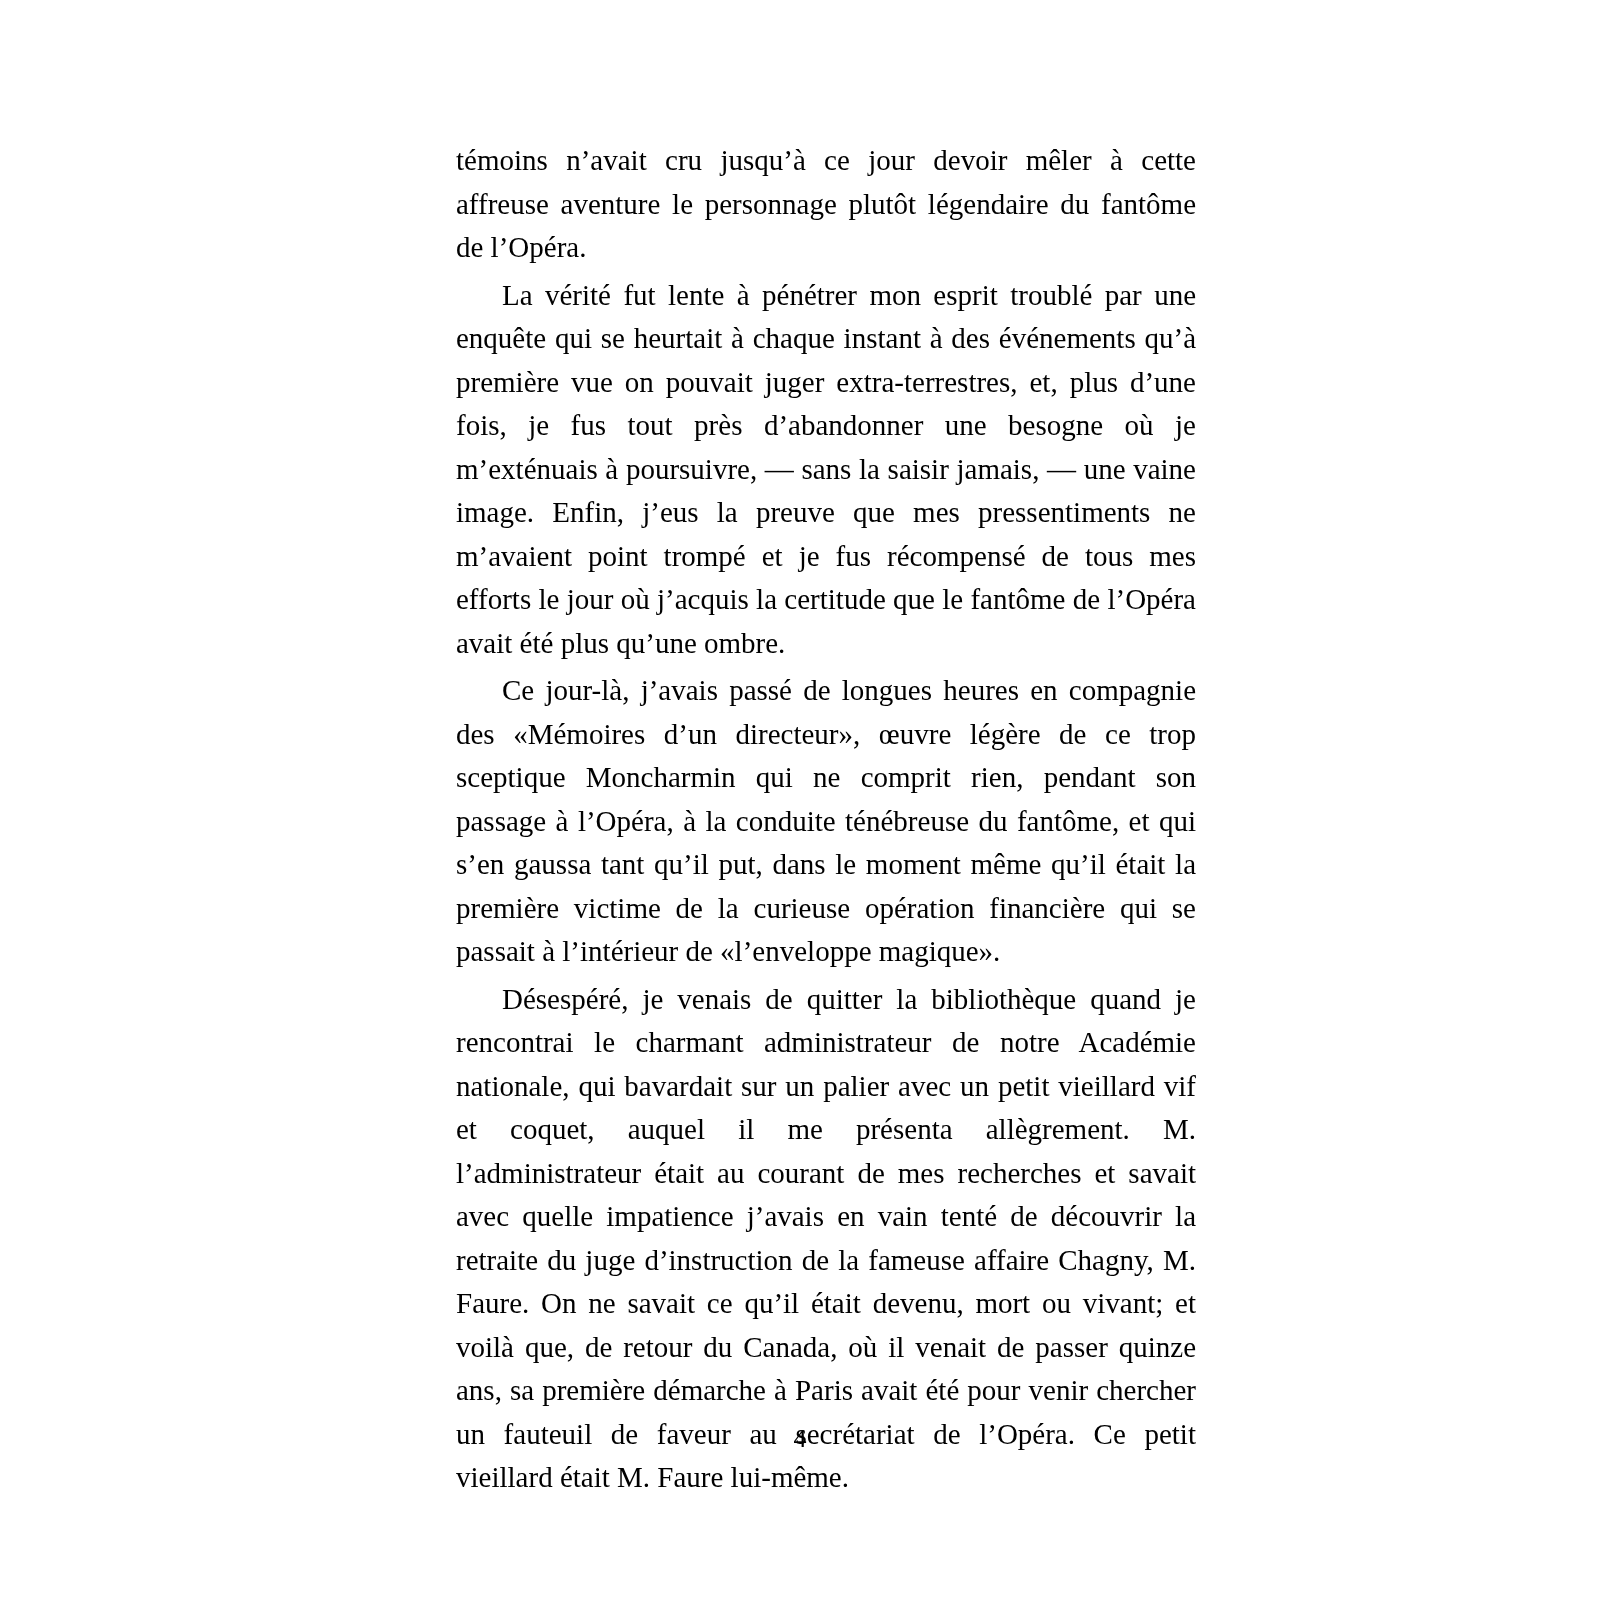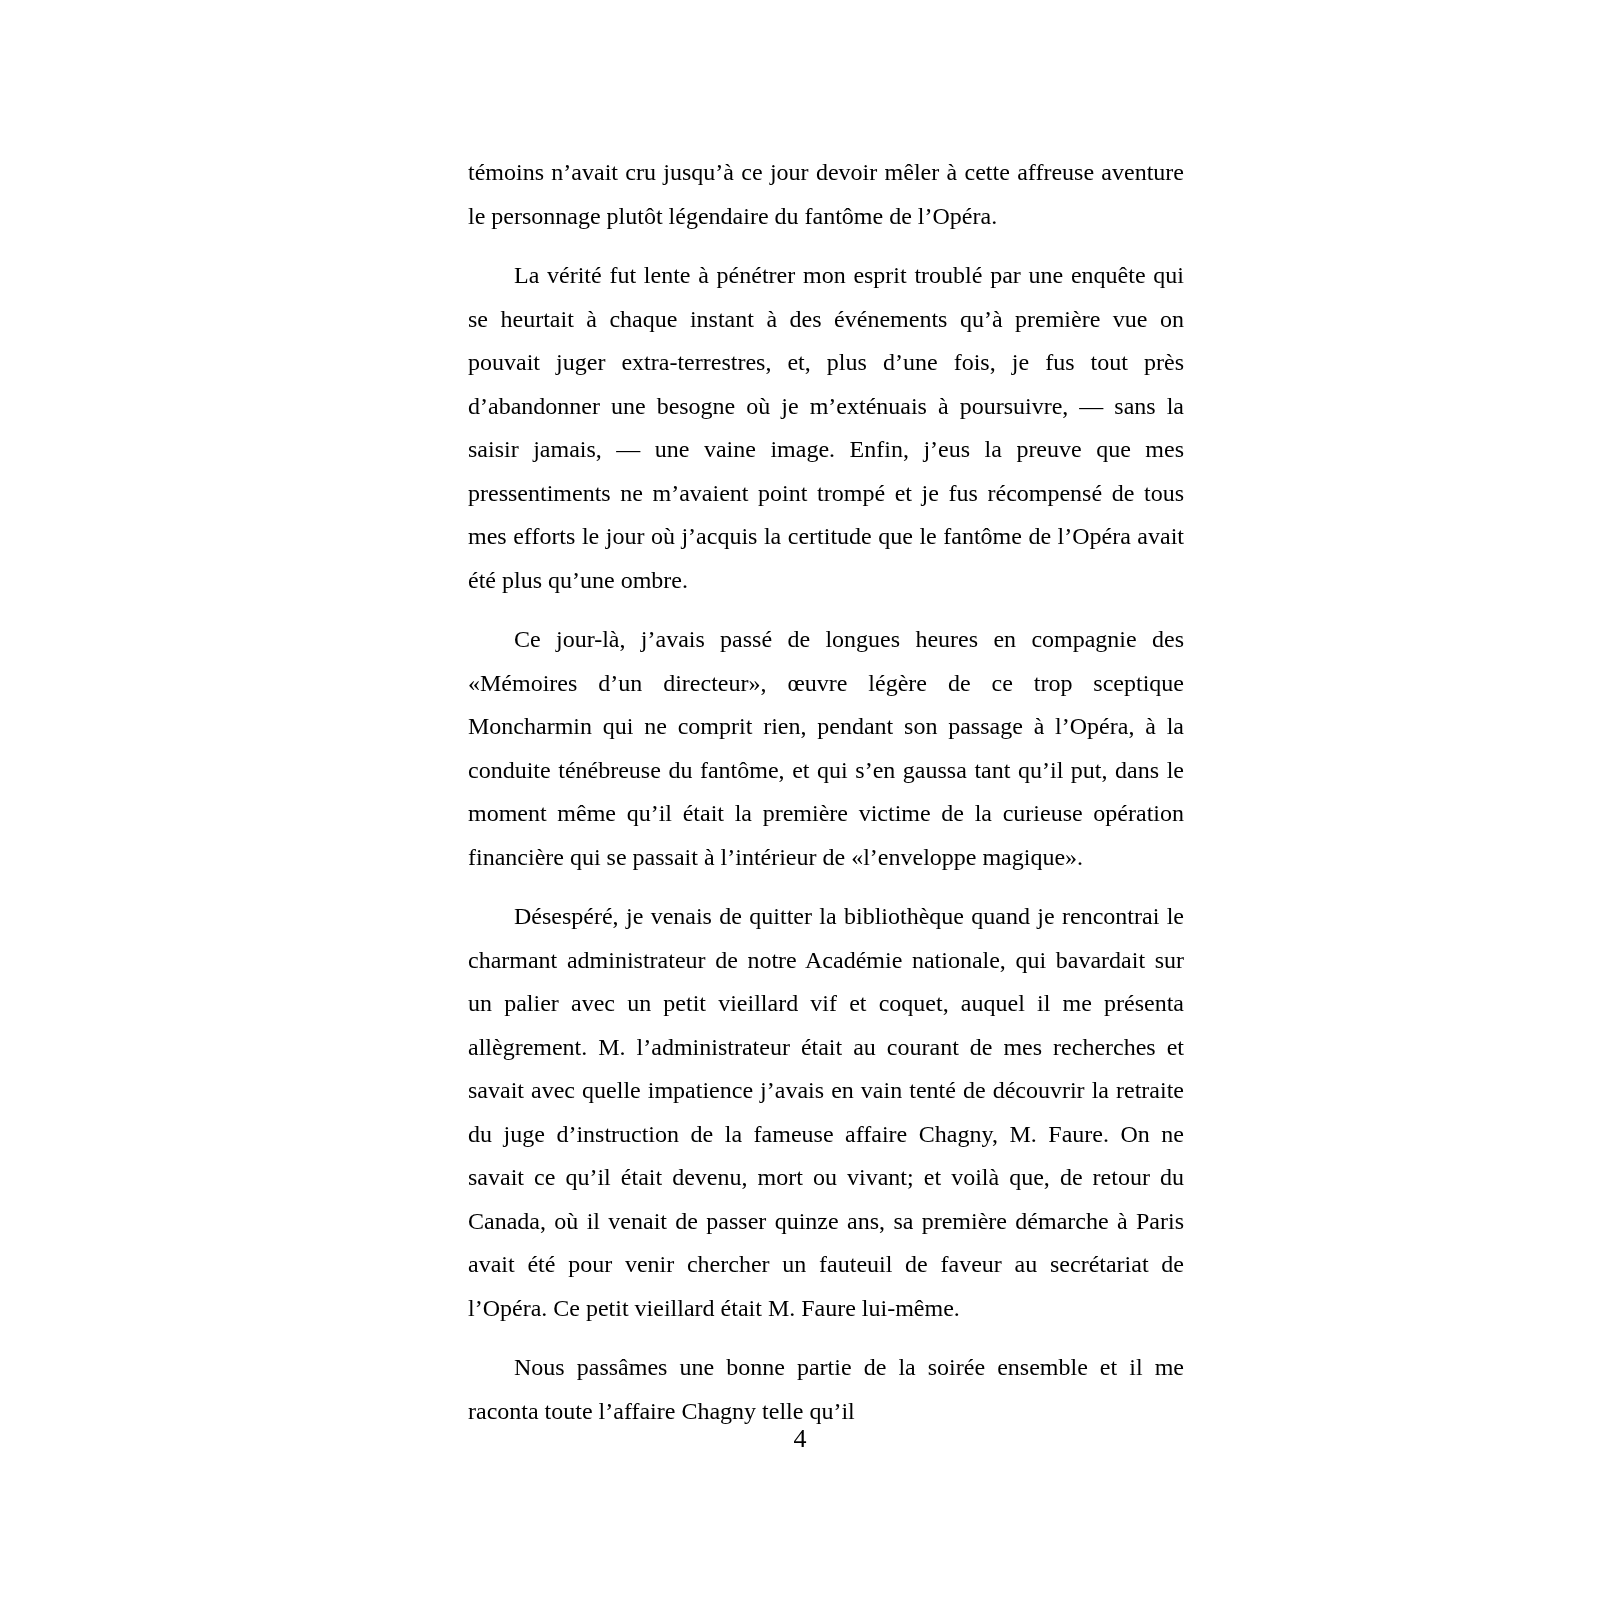--- a/index.html
+++ b/index.html
@@ -21,22 +21,22 @@
     background: #ffffff;
     box-sizing: border-box;
   }
   .text-column {
     position: absolute;
     left: 452px;
     top: 135px;
     width: 748px;
   }
   .para {
-    margin: 16px;
-    font-size: 24px;
+    margin: 4px;
+    font-size: 29px;
     line-height: 43.5px;
     text-align: justify;
     text-justify: inter-word;
     hyphens: manual;
     font-family: "Liberation Serif", serif;
   }
   .para.indent {
     text-indent: 46px;
   }
   .para.continued {
@@ -55,18 +55,17 @@
 </head>
 <body>
 
 <div class="page">
 
   <div class="text-column">
     <p class="para continued">témoins n’avait cru jusqu’à ce jour devoir mêler à cette affreuse aventure le personnage plutôt légendaire du fantôme de l’Opéra.</p>
     <p class="para indent">La vérité fut lente à pénétrer mon esprit troublé par une enquête qui se heurtait à chaque instant à des événements qu’à première vue on pouvait juger extra-terrestres, et, plus d’une fois, je fus tout près d’abandonner une besogne où je m’exténuais à poursuivre, — sans la saisir jamais, — une vaine image. Enfin, j’eus la preuve que mes pressentiments ne m’avaient point trompé et je fus récompensé de tous mes efforts le jour où j’acquis la certitude que le fantôme de l’Opéra avait été plus qu’une ombre.</p>
     <p class="para indent">Ce jour-là, j’avais passé de longues heures en compagnie des «Mémoires d’un directeur», œuvre légère de ce trop sceptique Moncharmin qui ne comprit rien, pendant son passage à l’Opéra, à la conduite ténébreuse du fantôme, et qui s’en gaussa tant qu’il put, dans le moment même qu’il était la première victime de la curieuse opération financière qui se passait à l’intérieur de «l’enveloppe magique».</p>
     <p class="para indent">Désespéré, je venais de quitter la bibliothèque quand je rencontrai le charmant administrateur de notre Académie nationale, qui bavardait sur un palier avec un petit vieillard vif et coquet, auquel il me présenta allègrement. M. l’administrateur était au courant de mes recherches et savait avec quelle impatience j’avais en vain tenté de découvrir la retraite du juge d’instruction de la fameuse affaire Chagny, M. Faure. On ne savait ce qu’il était devenu, mort ou vivant; et voilà que, de retour du Canada, où il venait de passer quinze ans, sa première démarche à Paris avait été pour venir chercher un fauteuil de faveur au secrétariat de l’Opéra. Ce petit vieillard était M. Faure lui-même.</p>
-    <p class="para indent">Nous passâmes une bonne partie de la soirée ensemble et il me raconta toute l’affaire Chagny telle qu’il</p>
   </div>
 
   <div class="page-number">4</div>
 
 </div>
 
 </body></html>

